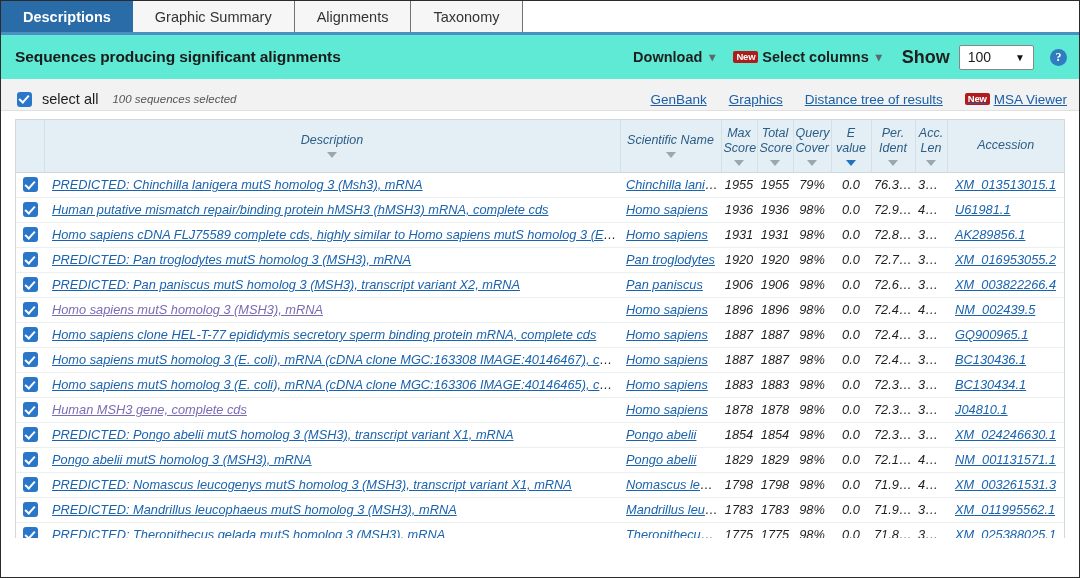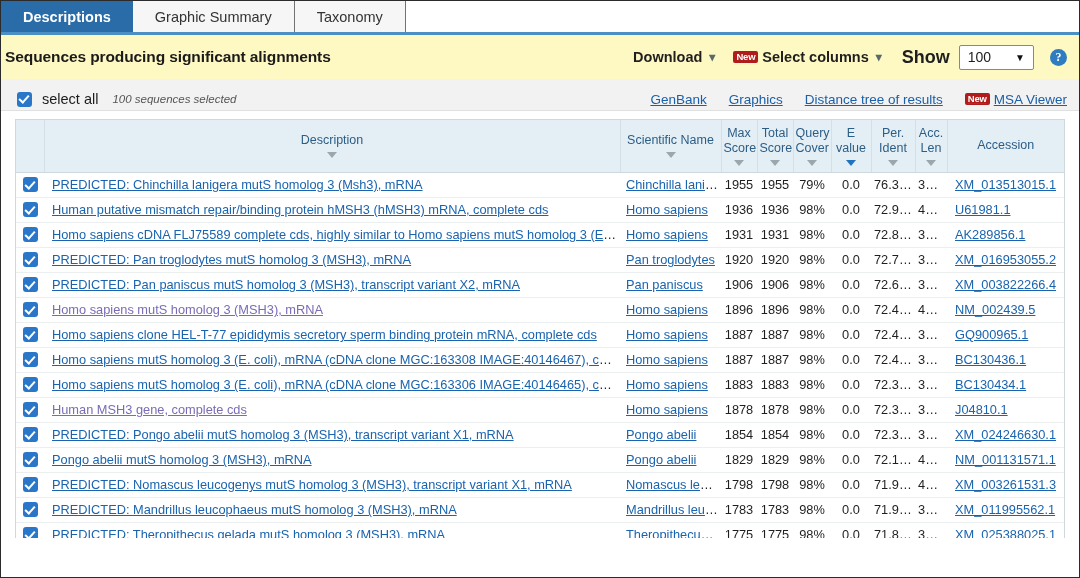--- a/index.html
+++ b/index.html
@@ -40,22 +40,22 @@
     font-weight: bold;
     border-right: none;
   }
   .tab.plain { background: #f6f6f6; }
   .tabfill { flex: 1; background: #ffffff; }
 
   
   .titleband {
     display: flex; align-items: center;
     height: 44px;
-    background: #fef9c3;
-    padding: 0 12px 0 4px;
+    background: #5eead4;
+    padding: 0 12px 0 14px;
   }
   .titleband .heading {
     font-size: 15.5px;
     font-weight: bold;
     color: #1b1b1b;
     letter-spacing: -0.1px;
   }
   .tb-right {
     margin-left: auto;
     display: flex; align-items: center;
@@ -174,20 +174,21 @@
     border: 1px solid #cfd8dc;
     border-bottom: none;
     height: 419px;
     overflow: hidden;
     background: #ffffff;
   }
   table.results {
     width: 100%;
     border-collapse: collapse;
     table-layout: fixed;
+    font-style: italic;
   }
   table.results thead th {
     background: #e4eff5;
     border-bottom: 1px solid #cfd8dc;
     border-right: 1px solid #d3e0e7;
     color: #2c5d86;
     font-size: 12.5px;
     font-weight: normal;
     height: 52px;
     vertical-align: middle;
@@ -240,20 +241,23 @@
 <body>
 
 <div id="page">
 
   <div class="tabstrip">
     <div class="tab active">
       <span>Descriptions</span>
     </div>
     <div class="tab plain">
       <span>Graphic Summary</span>
+    </div>
+    <div class="tab plain">
+      <span>Alignments</span>
     </div>
     <div class="tab plain">
       <span>Taxonomy</span>
     </div>
     <div class="tabfill"></div>
   </div>
 
   <div class="titleband">
     <div class="heading">Sequences producing significant alignments</div>
     <div class="tb-right">

